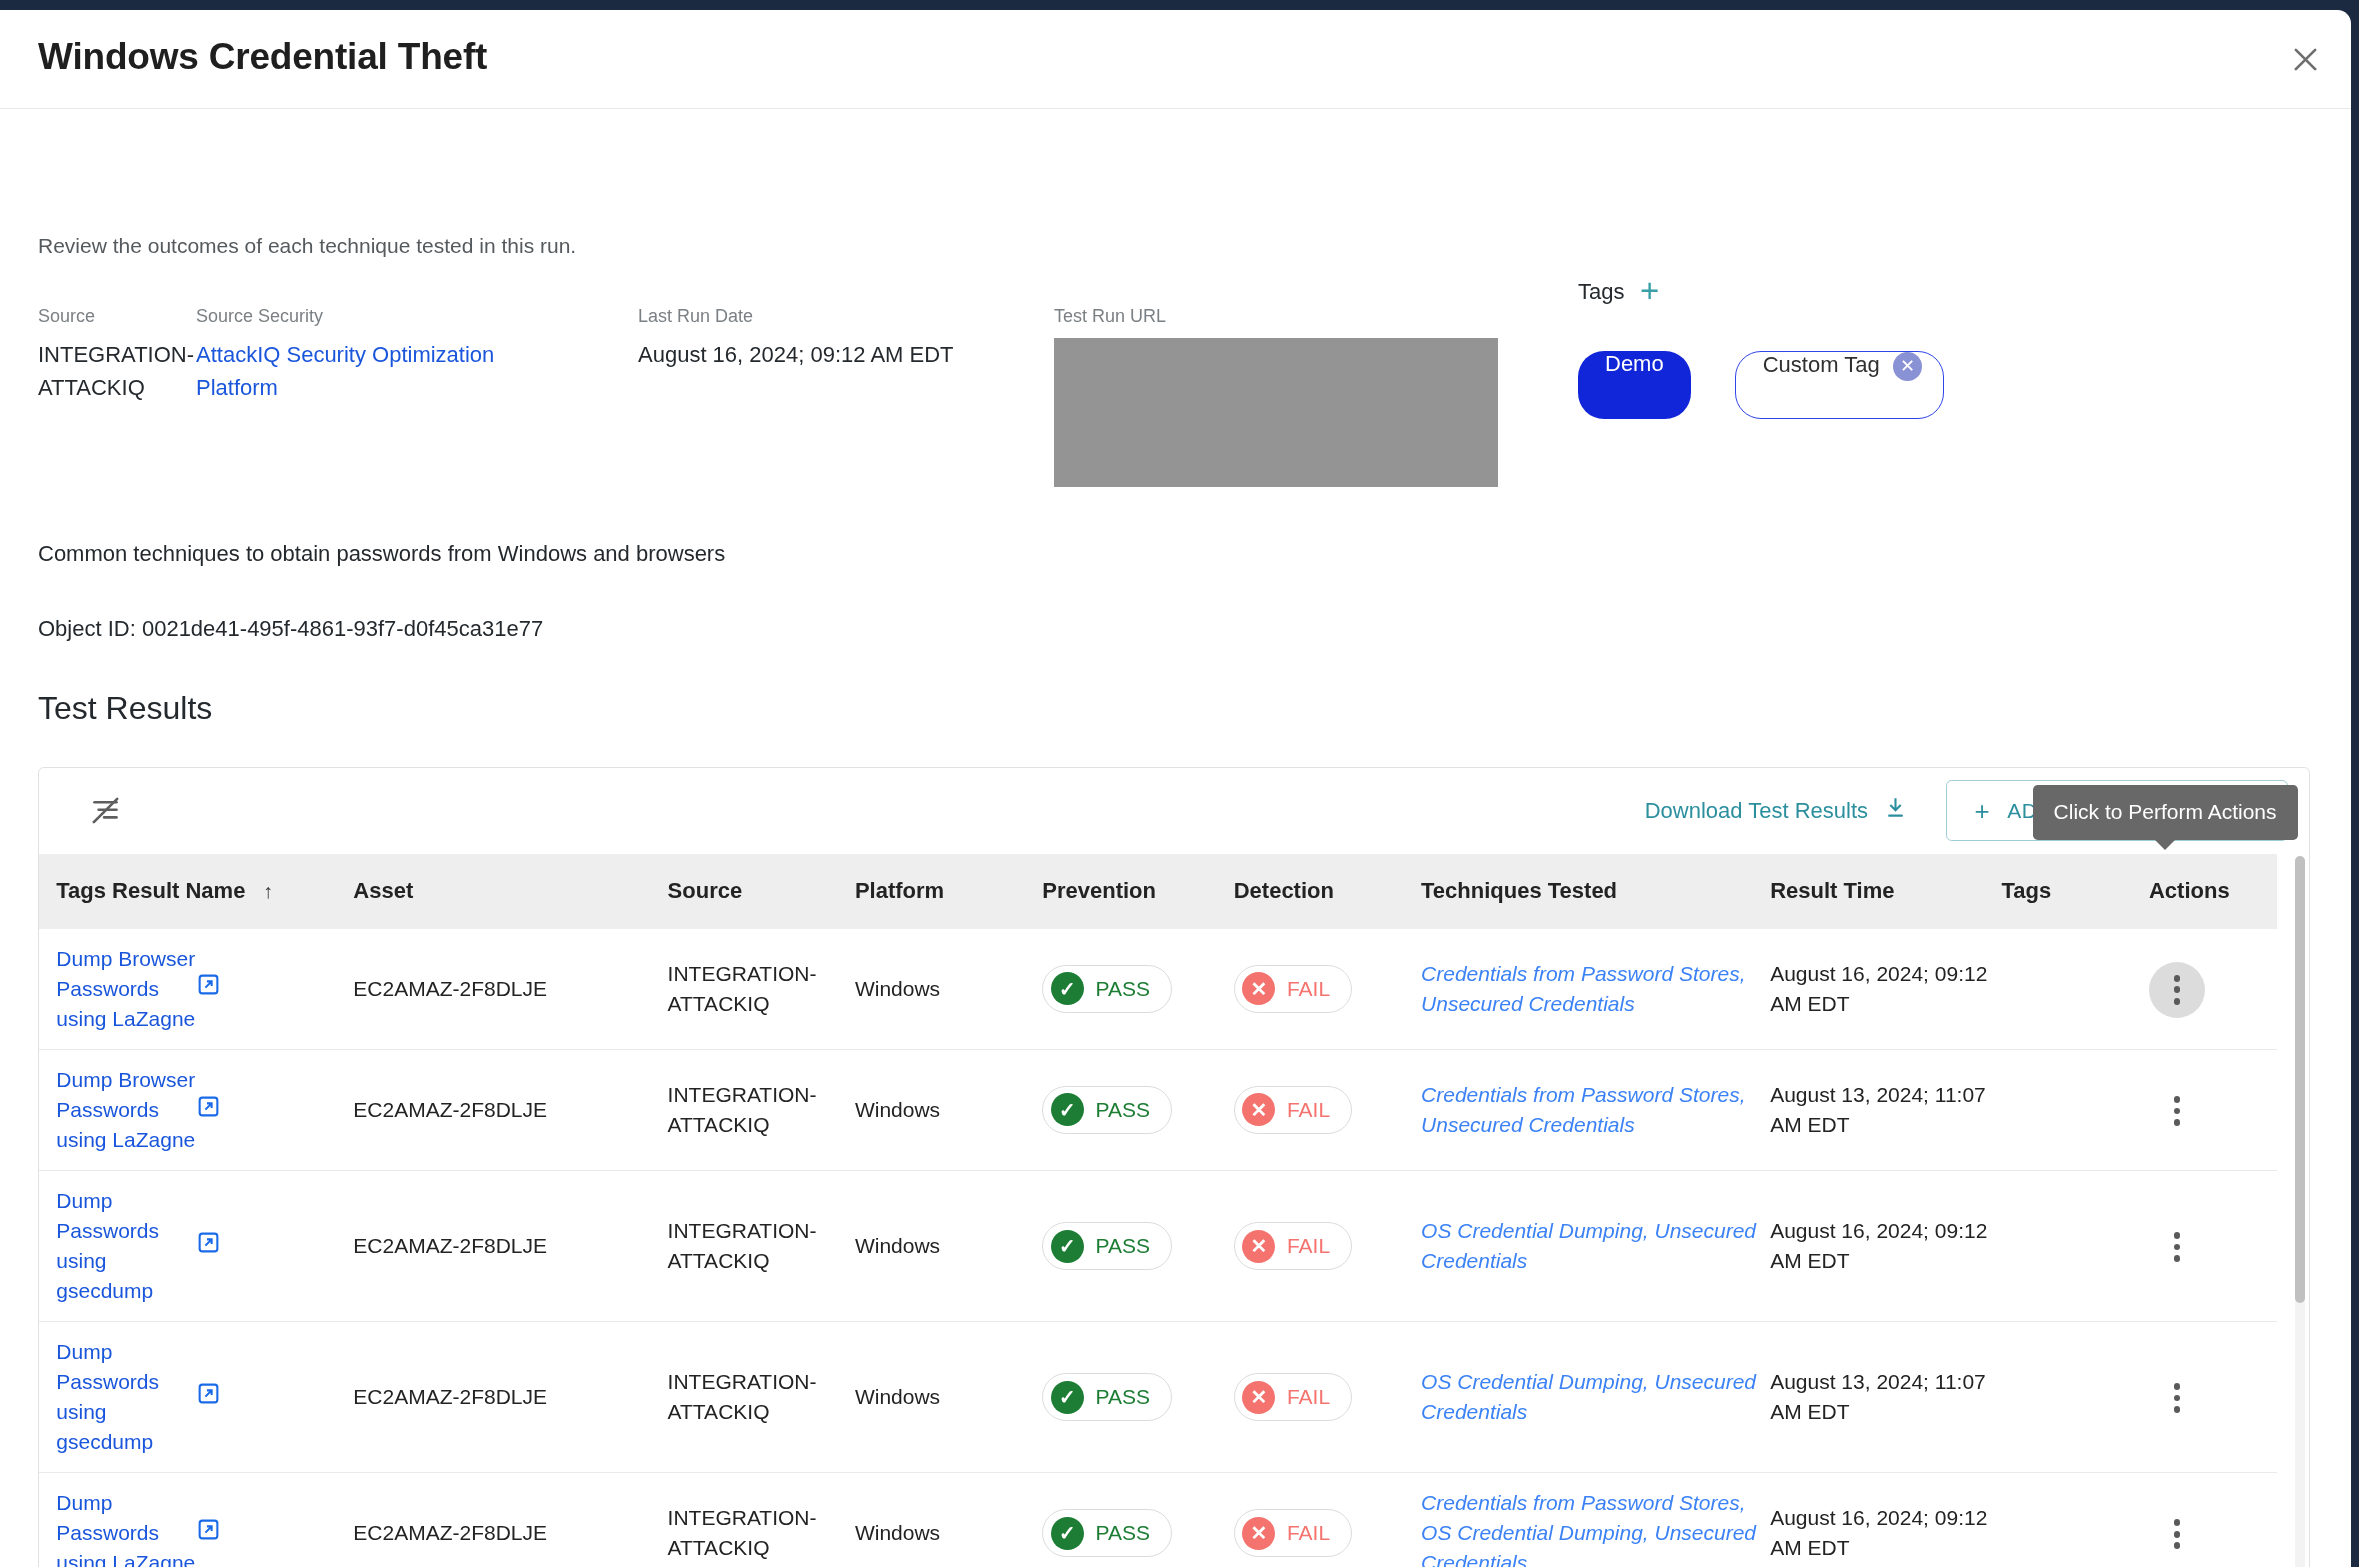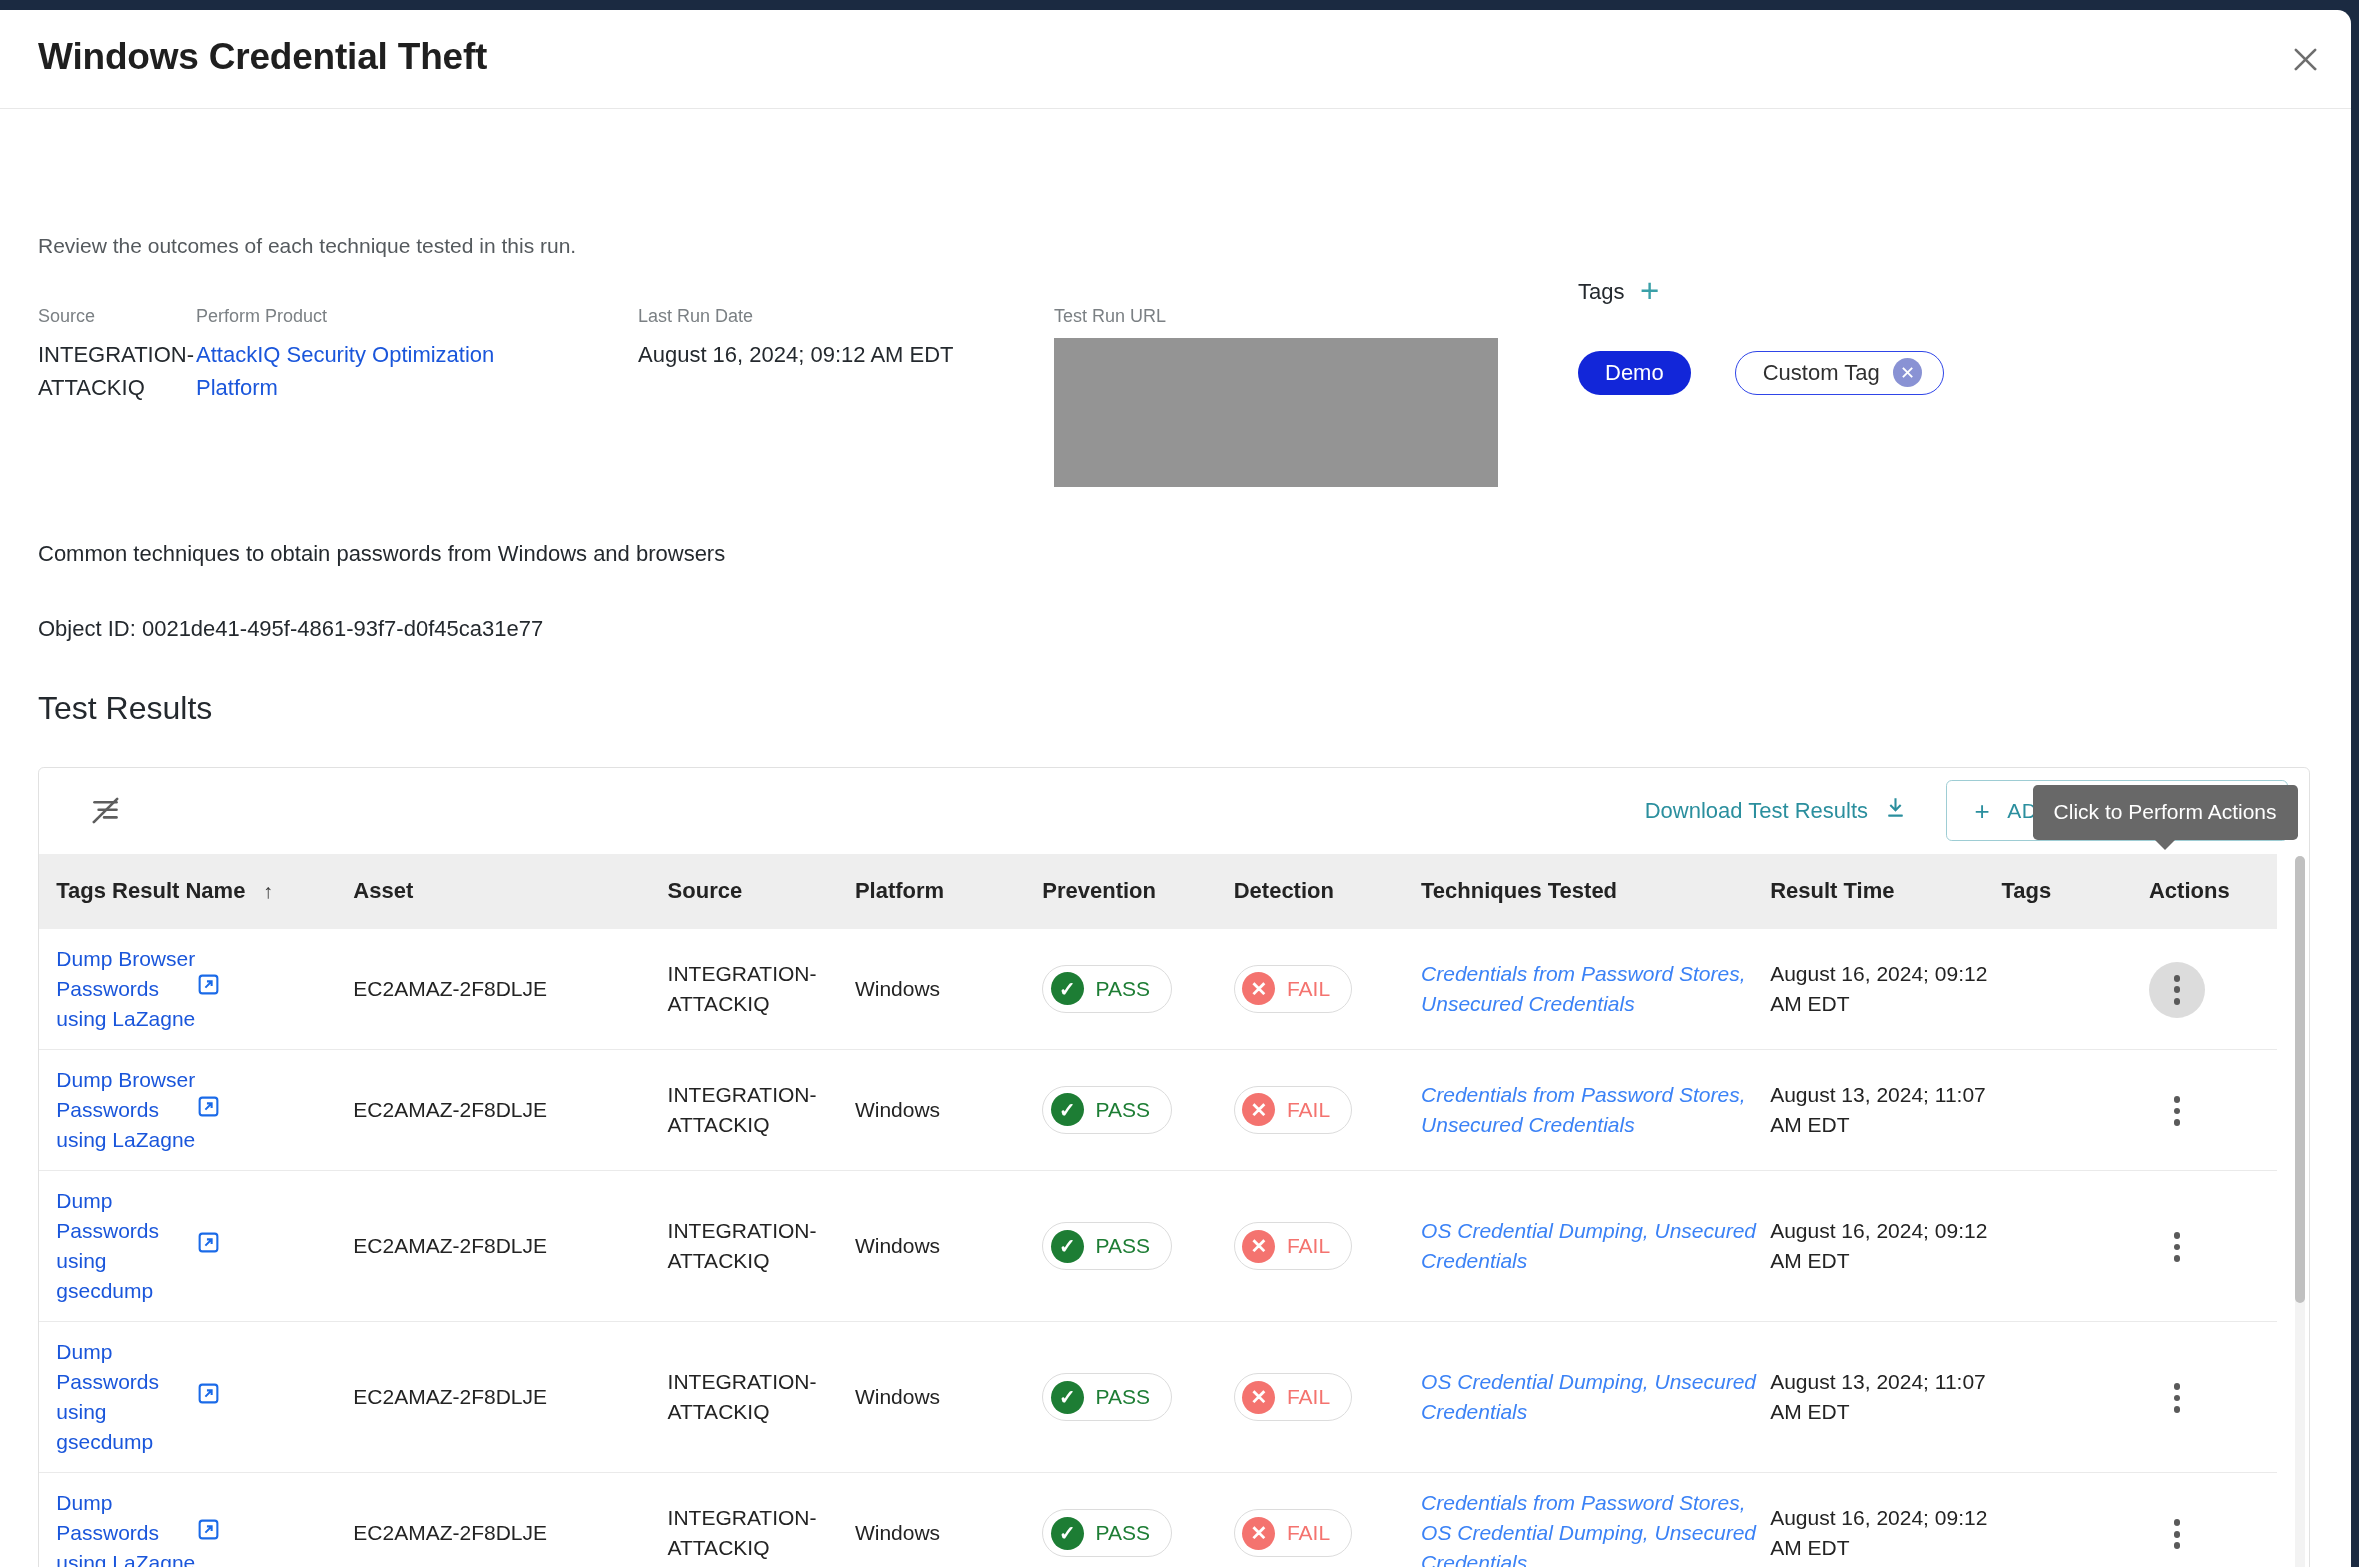--- a/index.html
+++ b/index.html
@@ -86,22 +86,22 @@
   
   .tags-block { position: absolute; left: 1578px; top: 168px; }
   .tags-head { display: flex; align-items: center; gap: 15.4px; }
   .tags-label { font-size: 22px; color: #24292e; }
   .tag-add {
     font-size: 33px; line-height: 1; color: #3aa0a8;
     cursor: pointer; font-weight: 300; margin-top: -2.9px;
   }
   .tag-chips { display: flex; align-items: center; gap: 44px; margin-top: 44px; }
   .chip {
-    height: 44px; border-radius: 26px;
-    display: inline-flex; align-items: center; justify-content: center;
+    height: 68px; border-radius: 26px;
+    display: inline-flex; align-items: flex-start; justify-content: center;
     font-size: 22px; padding: 0 27px; cursor: pointer; white-space: nowrap;
   }
   .chip-filled { background: #1226d9; color: #fff; }
   .chip-outline {
     background: #fff; color: #303030;
     border: 1.4px solid #2f45e8; gap: 13.4px; padding: 0 21px 0 27px;
   }
   .chip-x {
     width: 29px; height: 29px; border-radius: 50%;
     background: #8992d4; color: #fff;
@@ -268,21 +268,21 @@
   <div class="modal-body">
 
     <div class="subtitle">Review the outcomes of each technique tested in this run.</div>
 
     <div class="meta">
       <div class="meta-col meta-c1">
         <div class="meta-label">Source</div>
         <div class="meta-value">INTEGRATION-ATTACKIQ</div>
       </div>
       <div class="meta-col meta-c2">
-        <div class="meta-label">Perform Product</div>
+        <div class="meta-label">Source Security</div>
         <div class="meta-value link">AttackIQ Security Optimization Platform</div>
       </div>
       <div class="meta-col meta-c3">
         <div class="meta-label">Last Run Date</div>
         <div class="meta-value">August 16, 2024; 09:12 AM EDT</div>
       </div>
       <div class="meta-col meta-c4">
         <div class="meta-label">Test Run URL</div>
         <div class="url-placeholder"></div>
       </div>

